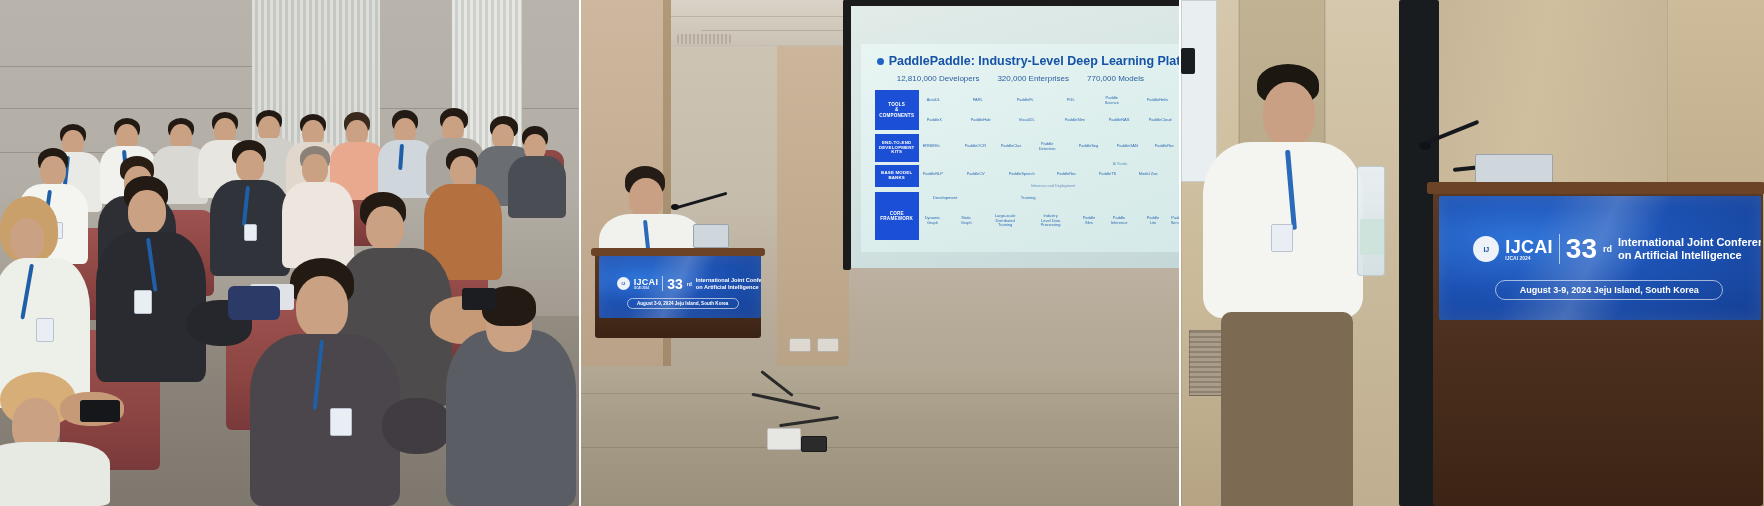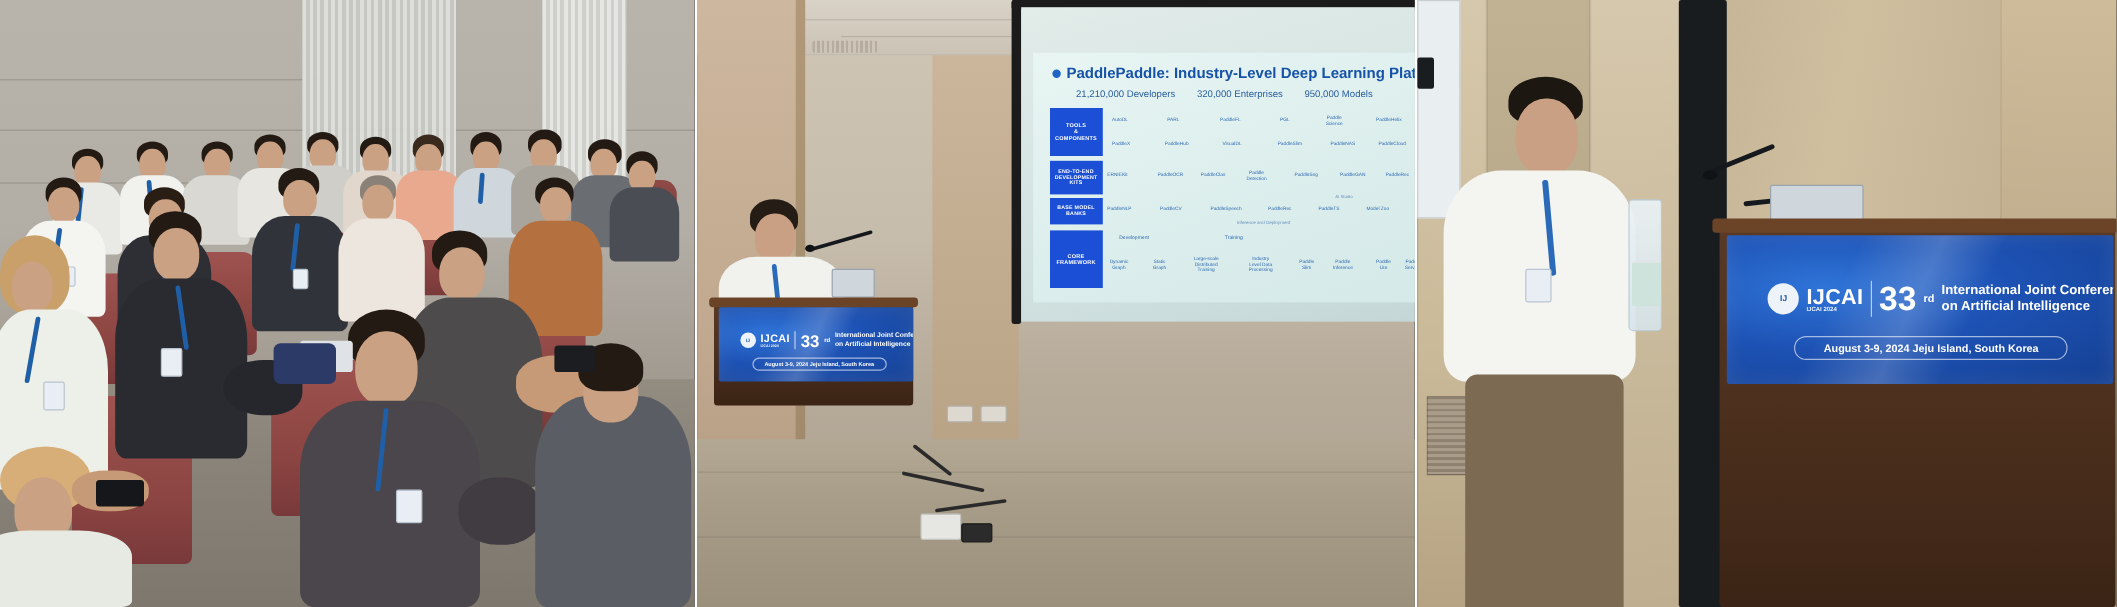--- a/index.html
+++ b/index.html
@@ -412,23 +412,23 @@
     <div class="screen-frame" style="left:262px;top:0px;width:350px;height:8px;"></div>
     <div class="screen-frame" style="left:262px;top:0px;width:8px;height:270px;"></div>
     <div class="screen-surface" style="left:270px;top:6px;width:342px;height:262px;"></div>
 
     <div class="slide" style="left:280px;top:44px;width:332px;height:208px;">
       <div class="slide-title" style="left:16px;top:10px;font-size:12.5px;">
         <span class="slide-bullet"></span>
         <span>PaddlePaddle: Industry-Level Deep Learning Platform</span>
       </div>
       <div class="slide-stats" style="left:36px;top:30px;font-size:8px;">
-        <span>21,210,000 Developers</span>
+        <span>12,810,000 Developers</span>
         <span>320,000 Enterprises</span>
-        <span>950,000 Models</span>
+        <span>770,000 Models</span>
       </div>
 
       <div class="slide-grid">
 
         <div class="cat-block" style="left:14px;top:46px;width:44px;height:40px;font-size:4.6px;">
           <span>TOOLS<br>&amp;<br>COMPONENTS</span>
         </div>
         <div class="cat-block" style="left:14px;top:90px;width:44px;height:28px;font-size:4.4px;">
           <span>END-TO-END<br>DEVELOPMENT<br>KITS</span>
         </div>

